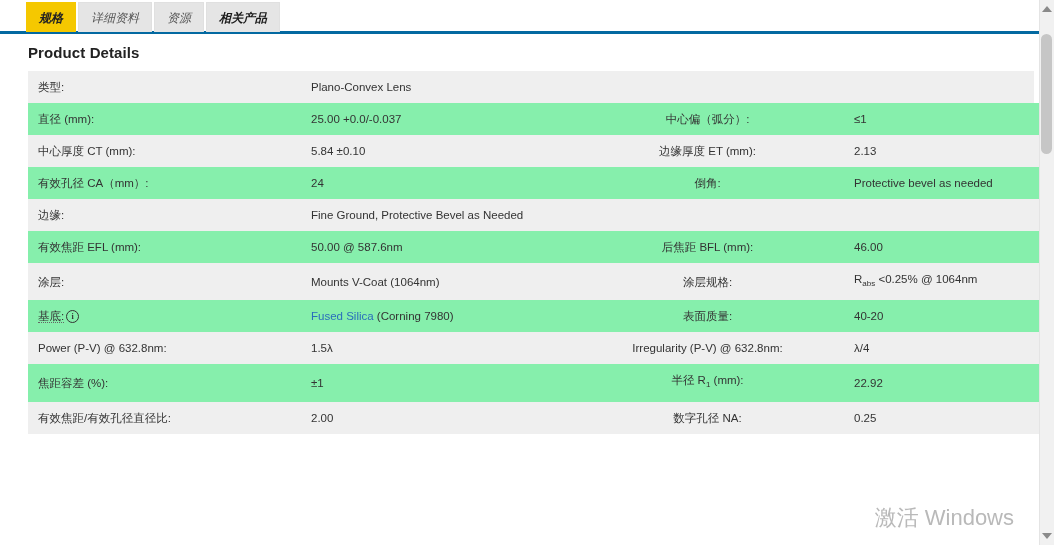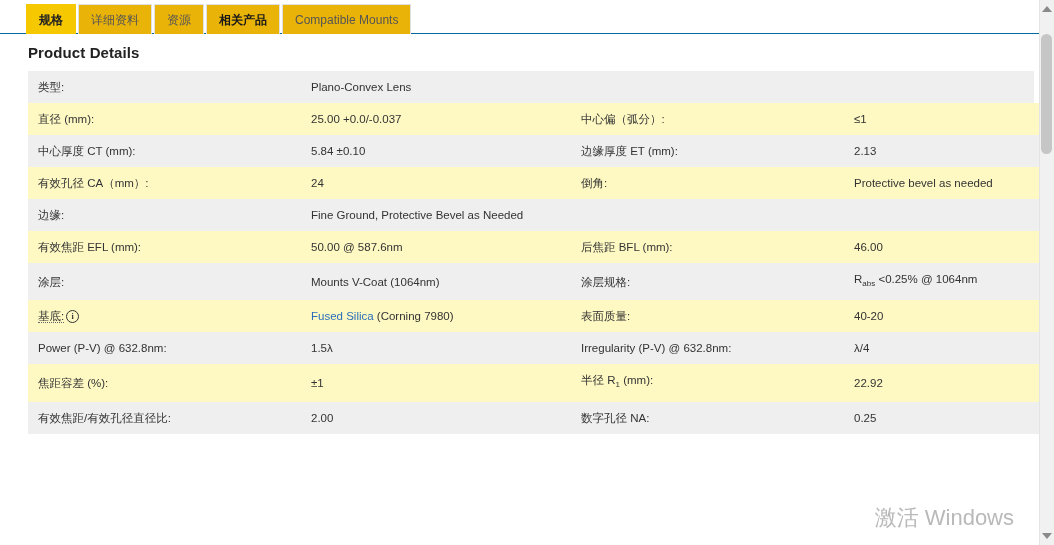--- a/index.html
+++ b/index.html
@@ -13,26 +13,27 @@
     width: 1054px;
     height: 545px;
     background: #ffffff;
     overflow: hidden;
   }
 
   
   .tabbar {
     position: relative;
     height: 34px;
-    border-bottom: 1px solid #0369a1;
+    border-bottom: 3px solid #0369a1;
     background: #ffffff;
     padding-left: 26px;
     box-sizing: border-box;
     display: flex;
     align-items: flex-end;
+    font-style: italic;
   }
   .tab {
     font-size: 12px;
     color: #333333;
     padding: 7px 12px 6px 12px;
     margin-right: 2px;
     border: 1px solid #d8d8d8;
     border-bottom: none;
     background: #f7f7f7;
     line-height: 16px;
@@ -41,21 +42,21 @@
     white-space: nowrap;
     cursor: pointer;
   }
   .tab.active {
     background: #f5c800;
     border-color: #f5c800;
     color: #222222;
     font-weight: bold;
   }
   .tab.plain {
-    background: #eab308;
+    background: #e5e5e5;
     border-color: #e0e0e0;
     color: #555555;
   }
   .tab.bold-link {
     color: #1a1a1a;
     font-weight: bold;
   }
 
   
   .content {
@@ -76,25 +77,25 @@
     table-layout: fixed;
   }
   table.spec td {
     font-size: 11.5px;
     color: #333333;
     padding: 9px 10px 9px 10px;
     vertical-align: middle;
     line-height: 14px;
   }
   tr.alt td { background: #efefef; }
-  tr.plain td { background: #fef9c3; }
+  tr.plain td { background: #86efac; }
 
   td.lbl { width: 253px; }
   td.val { width: 250px; }
-  td.lbl2 { width: 253px; }
+  td.lbl2 { width: 253px; text-align: center; }
   td.val2 { width: 250px; }
   td.val-wide { }
 
   .link {
     color: #2a6ebb;
   }
   .dotted {
     border-bottom: 1px dotted #666666;
   }
   .infoicon {
@@ -156,21 +157,20 @@
 </head>
 <body>
 
 <div id="page">
 
   <div class="tabbar">
     <div class="tab active">规格</div>
     <div class="tab plain">详细资料</div>
     <div class="tab plain">资源</div>
     <div class="tab plain bold-link">相关产品</div>
-    <div class="tab plain">Compatible Mounts</div>
   </div>
 
   <div class="content">
 
     <h2 class="section">Product Details</h2>
     <table class="spec">
       <tbody>
           <tr class="alt">
         <td class="lbl">类型:</td>
         <td class="val-wide">Plano-Convex Lens</td>

